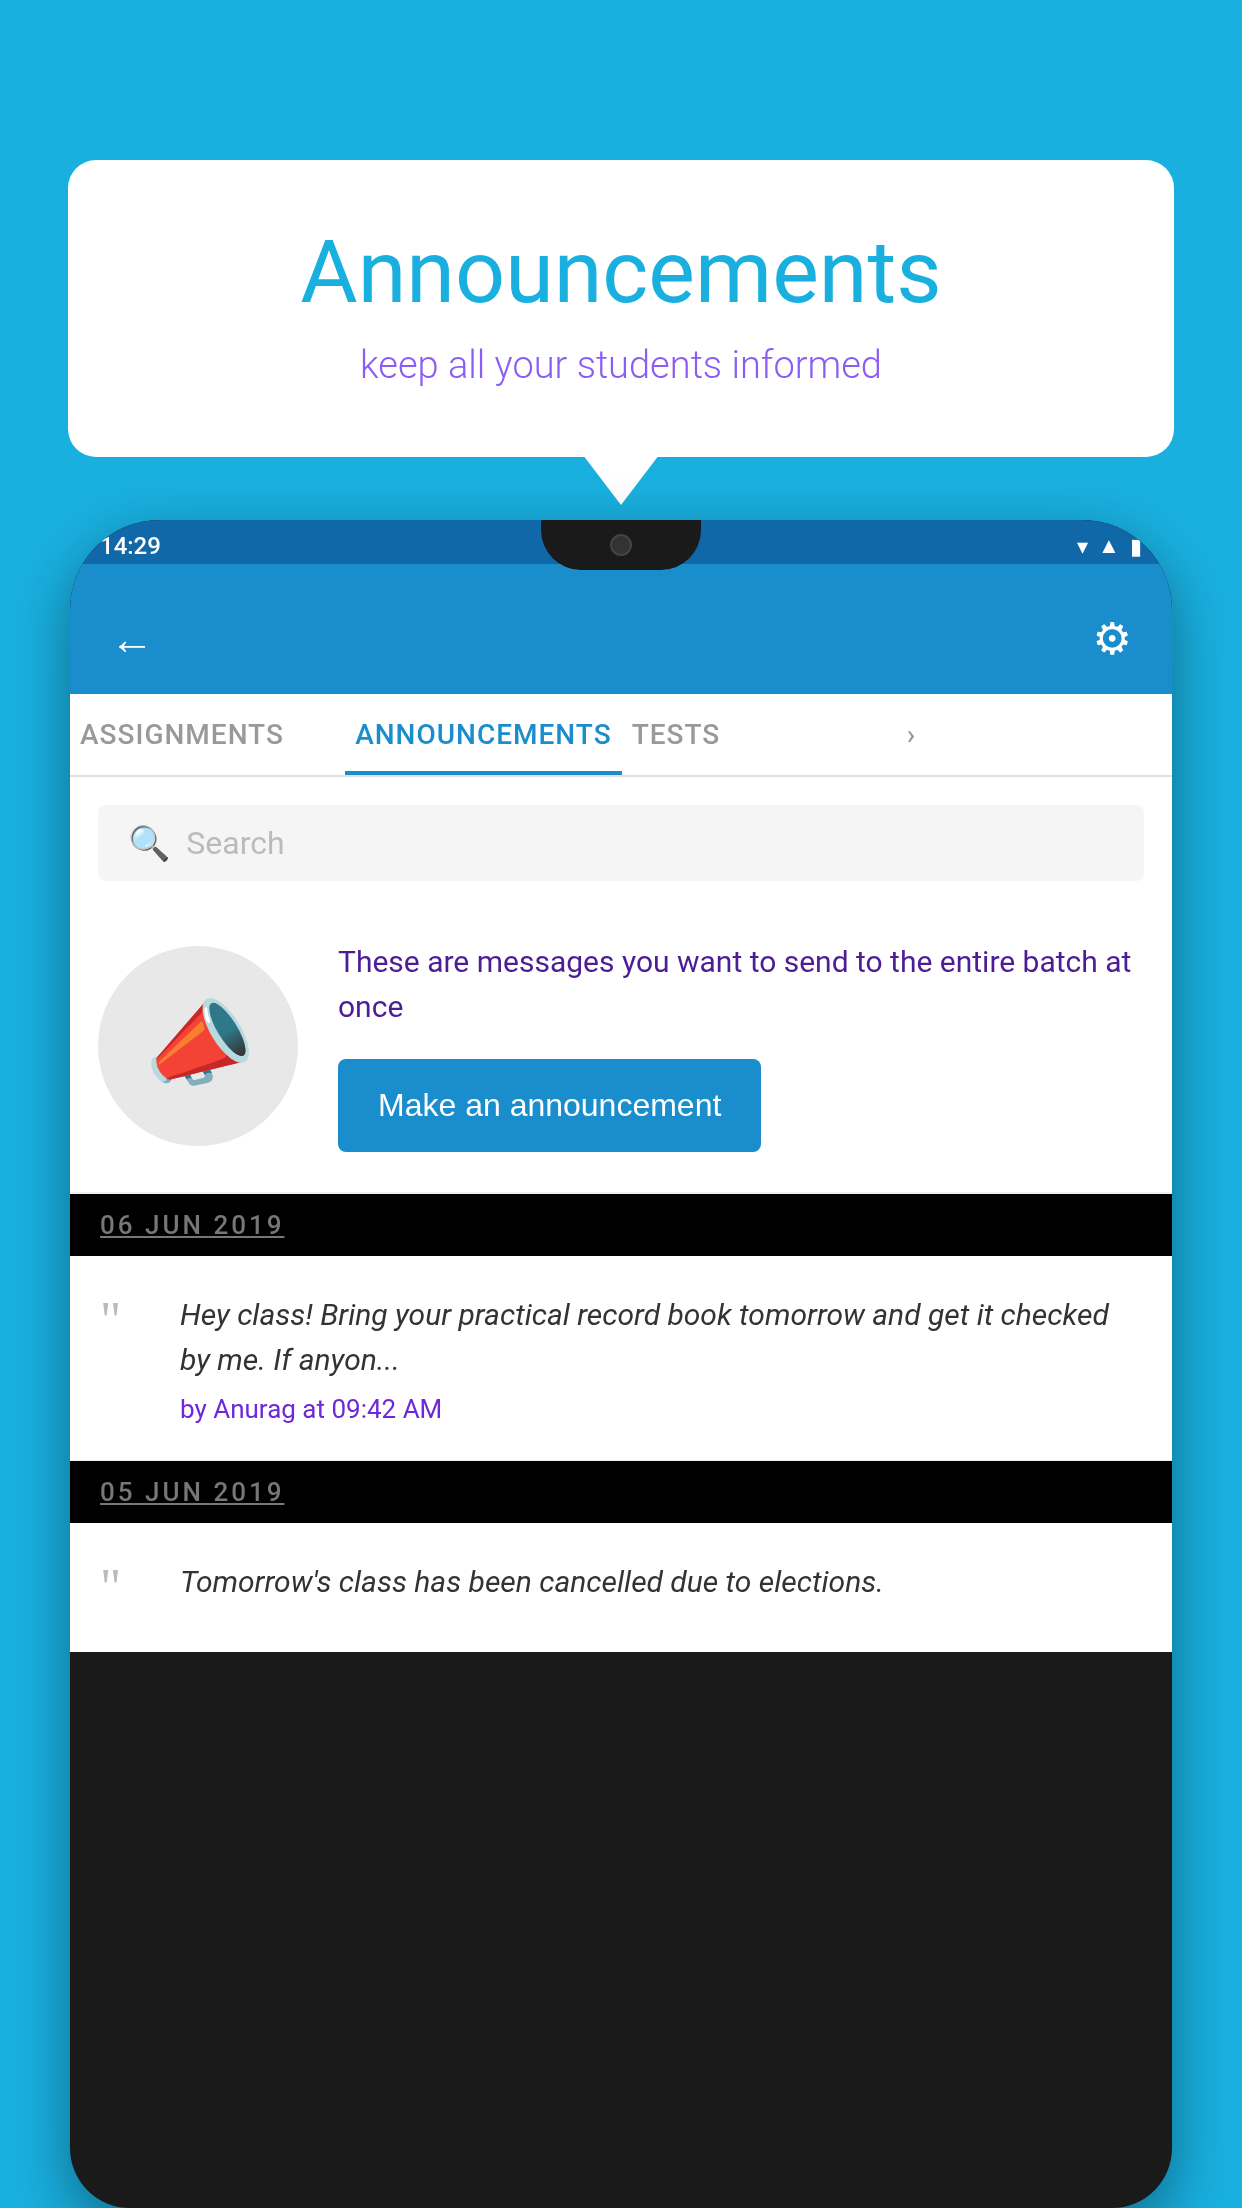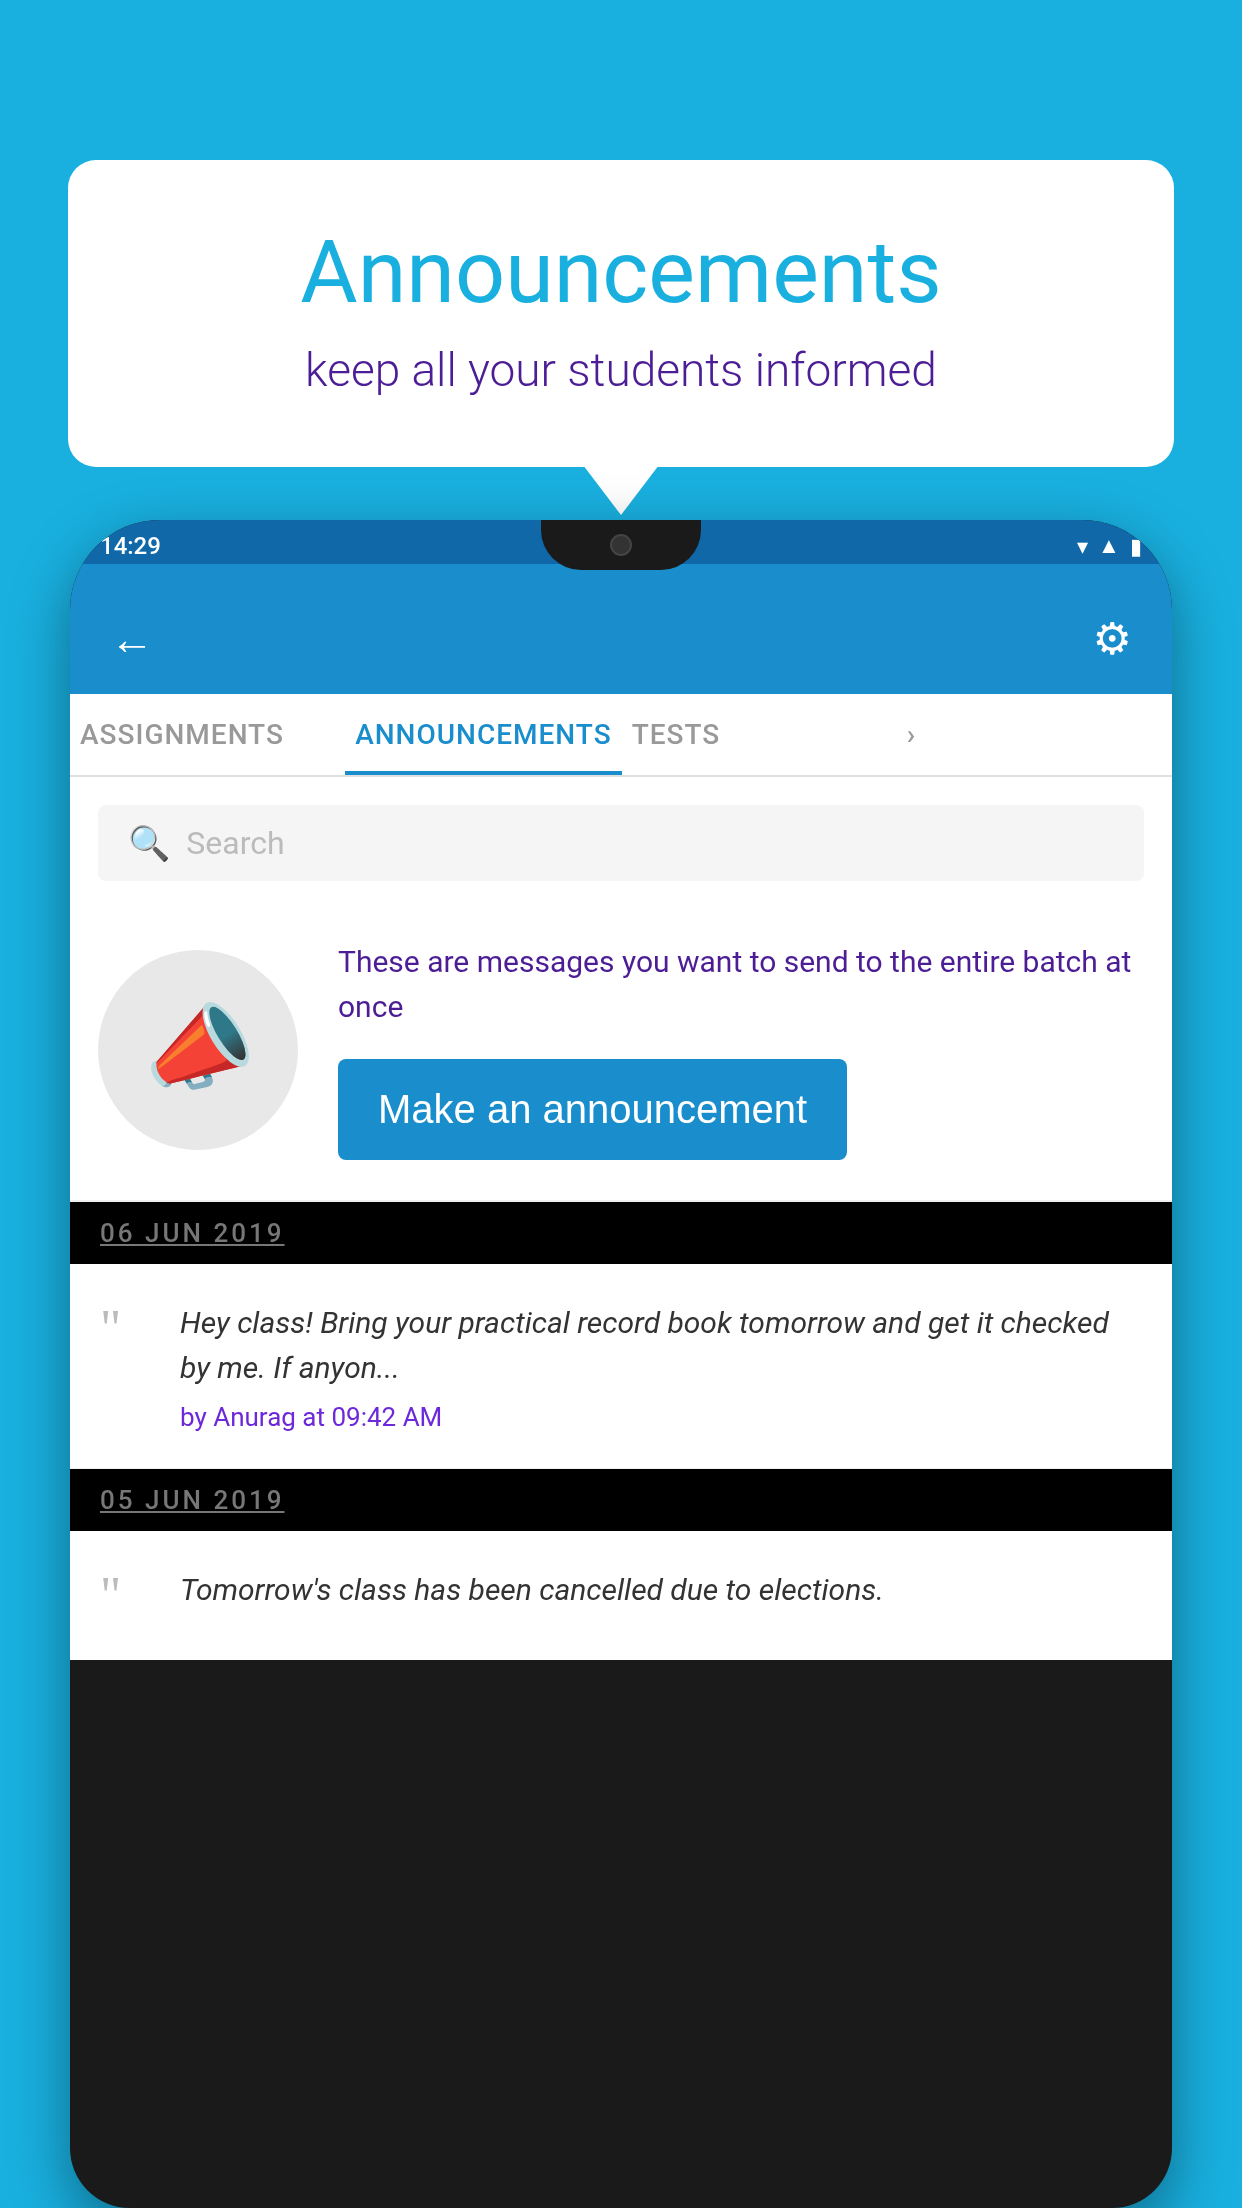--- a/index.html
+++ b/index.html
@@ -47,22 +47,22 @@
     }
 
     .bubble-title {
       font-size: 88px;
       color: #19b0e0;
       font-weight: 400;
       margin-bottom: 20px;
     }
 
     .bubble-subtitle {
-      font-size: 46px;
-      color: #4c1d95;
+      font-size: 38px;
+      color: #8b5cf6;
       font-weight: 300;
     }
 
     
     .phone-frame {
       position: absolute;
       top: 520px;
       left: 70px;
       right: 70px;
       bottom: 0px;
@@ -262,21 +262,21 @@
       line-height: 1.5;
       margin-bottom: 30px;
     }
 
     .make-announcement-btn {
       background: #1a8dcc;
       color: white;
       border: none;
       border-radius: 8px;
       padding: 28px 40px;
-      font-size: 40px;
+      font-size: 32px;
       cursor: pointer;
       font-weight: 500;
     }
 
     
     .date-separator {
       background: #000000;
       padding: 16px 30px;
       font-size: 26px;
       color: #777;

